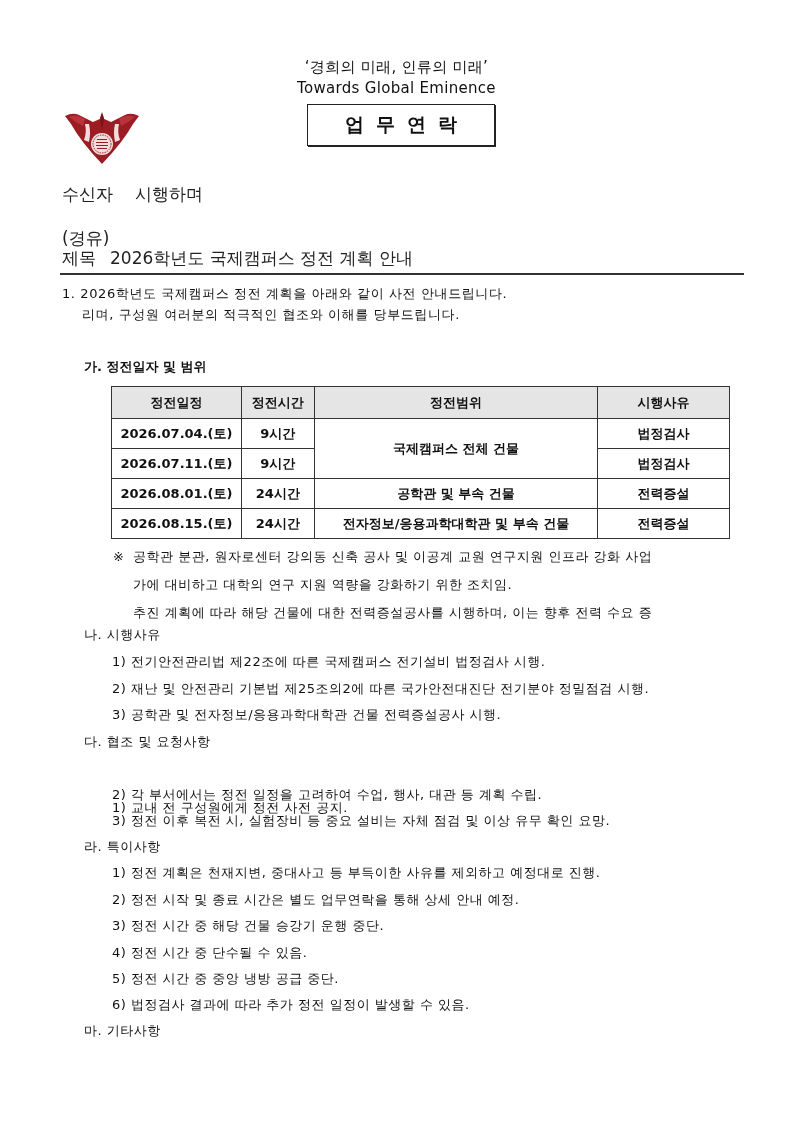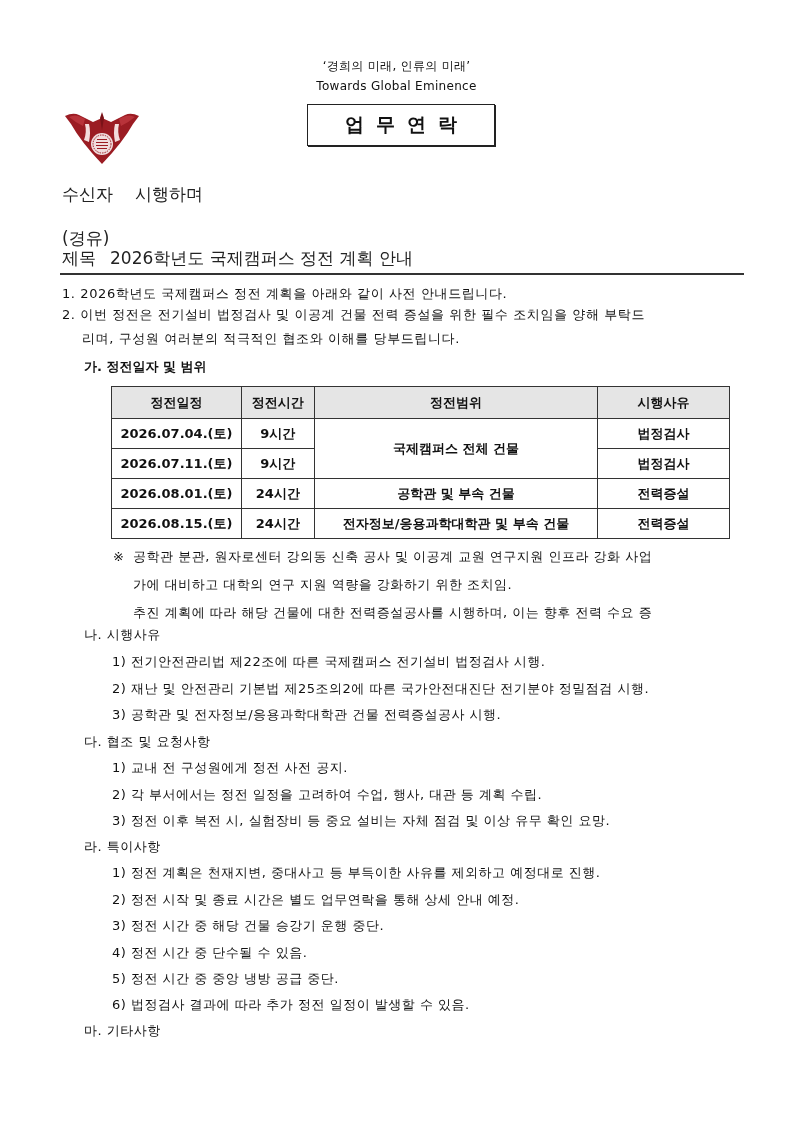--- a/index.html
+++ b/index.html
@@ -1,19 +1,19 @@
 <!DOCTYPE html>
 <html><head>
 <meta charset="utf-8">
 <style>
   html, body { margin: 0; padding: 0; background: #ffffff; }
   body { width: 793px; height: 1122px; position: relative; overflow: hidden;
          font-family: "DejaVu Sans", "Liberation Sans", sans-serif; color: #111; }
   .abs { position: absolute; }
-  .slogan { left: 0; width: 793px; text-align: center; font-size: 12px; letter-spacing: 0.3px; }
+  .slogan { left: 0; width: 793px; text-align: center; font-size: 15px; letter-spacing: 0.3px; }
   .slogan.l1 { top: 58px; }
   .slogan.l2 { top: 79px; }
   .logo { left: 63px; top: 108px; width: 78px; height: 58px; }
   .title-box { left: 307px; top: 104px; width: 188px; height: 42px; border: 1.5px solid #222;
                box-shadow: 1px 1px 0 #222; display: flex; align-items: center; justify-content: center;
                font-size: 19px; font-weight: bold; letter-spacing: 12px; padding-left: 12px; box-sizing: border-box; }
   .hdr { left: 62px; font-size: 17px; color: #222; }
   .hdr.r1 { top: 183px; }
   .hdr.r2 { top: 227px; }
   .hdr.r3 { top: 247px; }
@@ -65,21 +65,20 @@
   <span>수신자</span><span class="gap"></span><span>시행하며</span>
 </div>
 <div class="abs hdr r2">(경유)</div>
 <div class="abs hdr r3">
   <span>제목</span><span class="gap2"></span><span>2026학년도 국제캠퍼스 정전 계획 안내</span>
 </div>
 <div class="abs rule"></div>
 
 <div class="abs para p1">1. 2026학년도 국제캠퍼스 정전 계획을 아래와 같이 사전 안내드립니다.</div>
 <div class="abs para p2">
-  <span>2. 이번 정전은 전기설비 법정검사 및 이공계 건물 전력 증설을 위한 필수 조치임을 양해 부탁드</span>
   <span class="cont">리며, 구성원 여러분의 적극적인 협조와 이해를 당부드립니다.</span>
 </div>
 
 <div class="abs subh">가. 정전일자 및 범위</div>
 
 <table class="sched">
   <colgroup>
     <col style="width:130px">
       <col style="width:73px">
       <col style="width:284px">
@@ -125,21 +124,21 @@
   <span class="cont">가에 대비하고 대학의 연구 지원 역량을 강화하기 위한 조치임.</span>
   <span class="cont">추진 계획에 따라 해당 건물에 대한 전력증설공사를 시행하며, 이는 향후 전력 수요 증</span>
 </div>
 
 <div class="abs sec" style="top:626px">나. 시행사유</div>
 <div class="abs item" style="top:653px">1) 전기안전관리법 제22조에 따른 국제캠퍼스 전기설비 법정검사 시행.</div>
 <div class="abs item" style="top:680px">2) 재난 및 안전관리 기본법 제25조의2에 따른 국가안전대진단 전기분야 정밀점검 시행.</div>
 <div class="abs item" style="top:706px">3) 공학관 및 전자정보/응용과학대학관 건물 전력증설공사 시행.</div>
 
 <div class="abs sec" style="top:733px">다. 협조 및 요청사항</div>
-<div class="abs item" style="top:759px">1) 교내 전 구성원에게 정전 사전 공지.</div>
+<div class="abs item" style="top:799px">1) 교내 전 구성원에게 정전 사전 공지.</div>
 <div class="abs item" style="top:786px">2) 각 부서에서는 정전 일정을 고려하여 수업, 행사, 대관 등 계획 수립.</div>
 <div class="abs item" style="top:812px">3) 정전 이후 복전 시, 실험장비 등 중요 설비는 자체 점검 및 이상 유무 확인 요망.</div>
 
 <div class="abs sec" style="top:838px">라. 특이사항</div>
 <div class="abs item" style="top:864px">1) 정전 계획은 천재지변, 중대사고 등 부득이한 사유를 제외하고 예정대로 진행.</div>
 <div class="abs item" style="top:891px">2) 정전 시작 및 종료 시간은 별도 업무연락을 통해 상세 안내 예정.</div>
 <div class="abs item" style="top:917px">3) 정전 시간 중 해당 건물 승강기 운행 중단.</div>
 <div class="abs item" style="top:944px">4) 정전 시간 중 단수될 수 있음.</div>
 <div class="abs item" style="top:970px">5) 정전 시간 중 중앙 냉방 공급 중단.</div>
 <div class="abs item" style="top:996px">6) 법정검사 결과에 따라 추가 정전 일정이 발생할 수 있음.</div>

